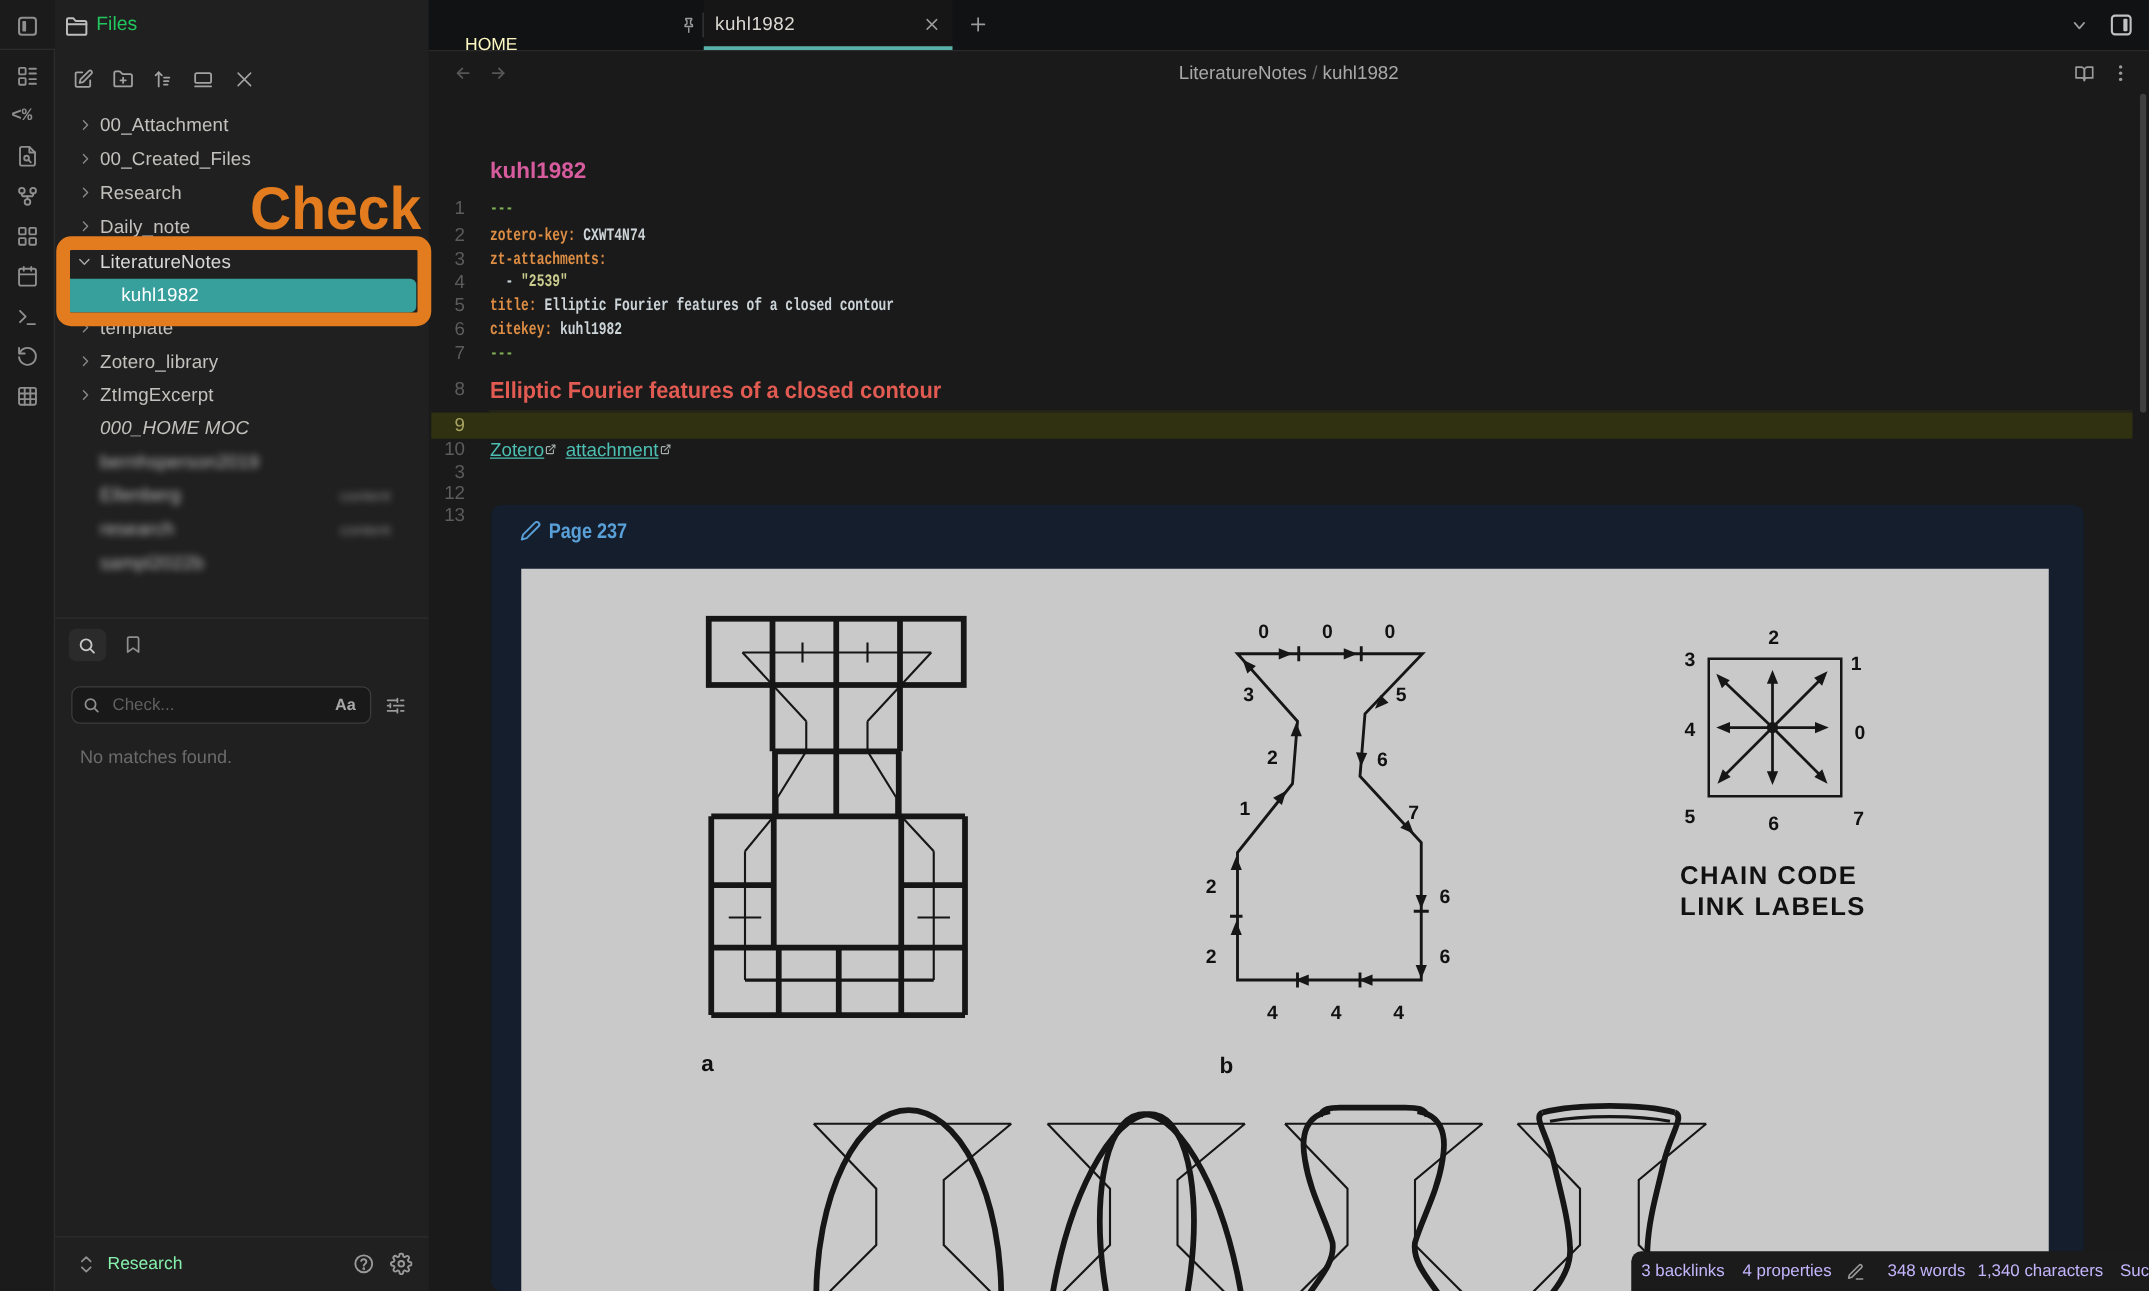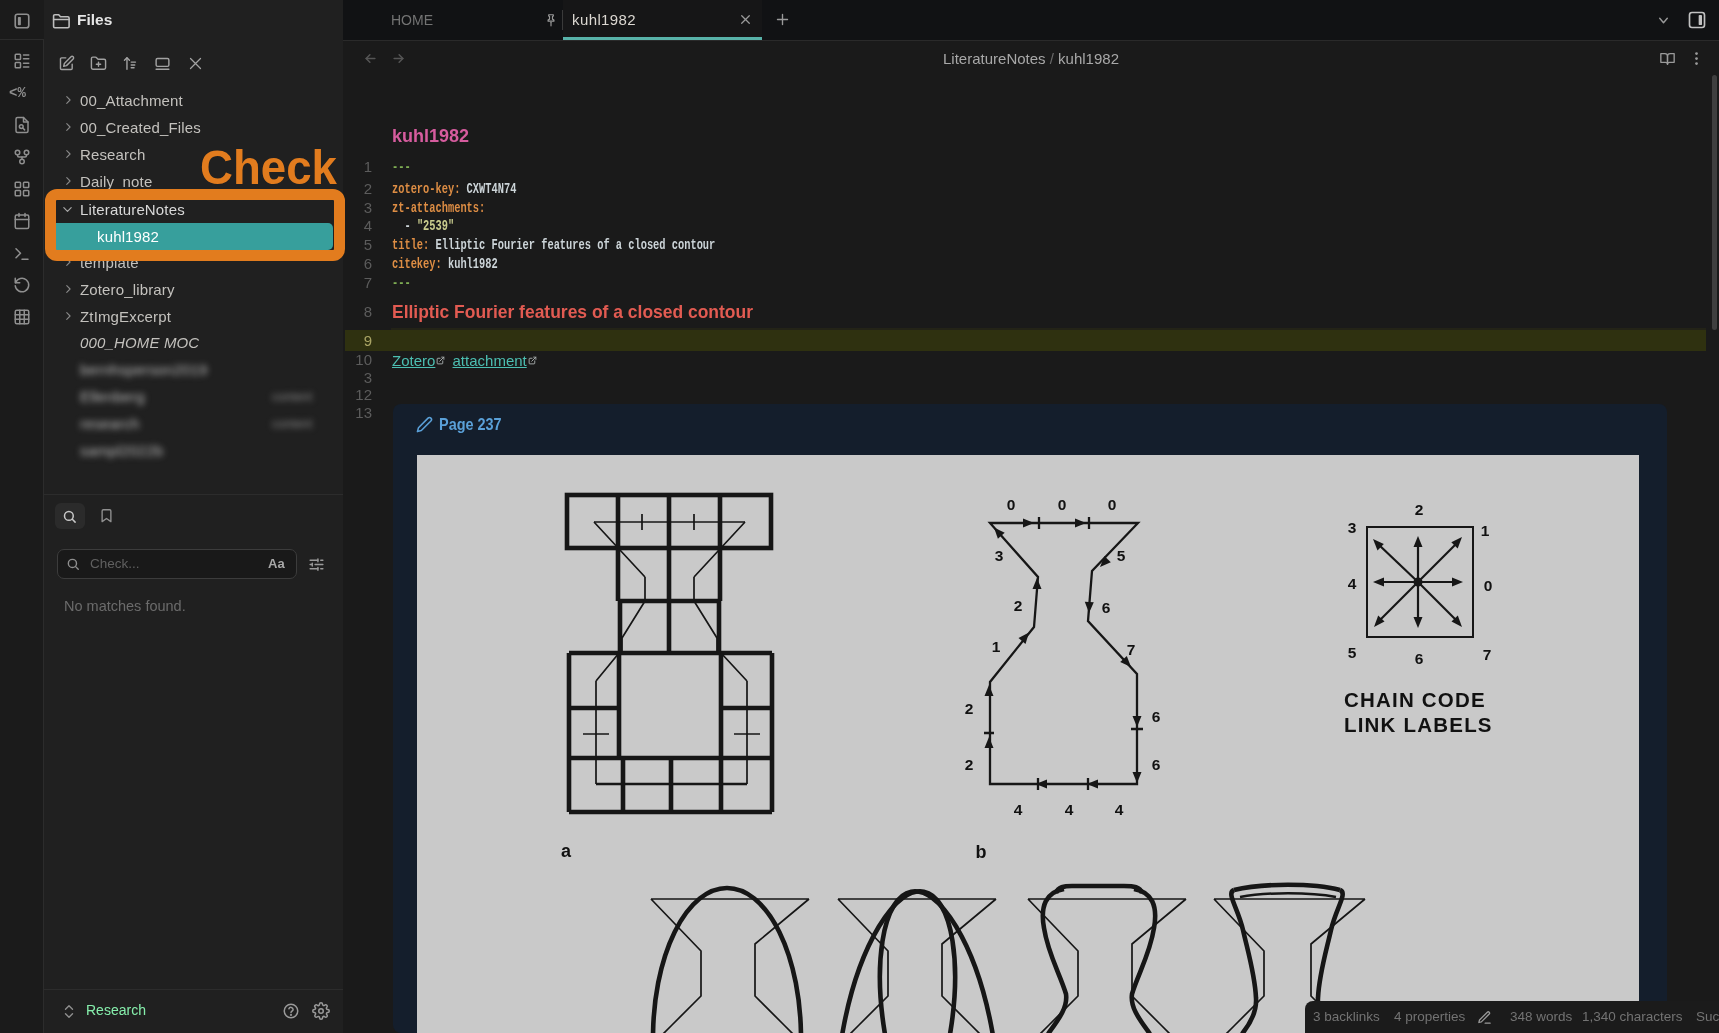--- a/index.html
+++ b/index.html
@@ -76,21 +76,21 @@
       </svg>
   </div>
 
   <div class="abs" style="left:44px;top:0;width:299px;height:1033px;background:#202020;"></div>
   <div id="sidebar-content">
 
     <svg class="abs" style="left:52px;top:13px;color:#bdbdbd;" width="19" height="16" viewBox="0 0 24 20" fill="none" stroke="currentColor" stroke-width="2" stroke-linecap="round" stroke-linejoin="round">
         <path d="M2 17V3.5A1.5 1.5 0 0 1 3.5 2h5l2.2 2.6H20a1.6 1.6 0 0 1 1.6 1.6V17a1.6 1.6 0 0 1-1.6 1.6H3.6A1.6 1.6 0 0 1 2 17z"></path>
         <path d="M2 8h19.6"></path>
       </svg>
-    <div class="abs" style="left:77px;top:11px;font-size:15.5px;font-weight:700;color:#e5e5e5;">Files</div>
+    <div class="abs" style="left:77px;top:11px;font-size:15.5px;font-weight:400;color:#22c55e;">Files</div>
 
     <svg class="abs ic" style="left:58px;top:55px;color:#a2a2a2;" width="17" height="17" viewBox="0 0 24 24" fill="none" stroke="currentColor" stroke-width="2" stroke-linecap="round" stroke-linejoin="round">
         <path d="M11 4H5a1.5 1.5 0 0 0-1.5 1.5V19A1.5 1.5 0 0 0 5 20.5h13.5A1.5 1.5 0 0 0 20 19v-6"></path>
         <path d="M18.4 2.6a2.1 2.1 0 0 1 3 3L12 15l-4 1 1-4z"></path>
       </svg>
     <svg class="abs ic" style="left:90px;top:55px;color:#a2a2a2;" width="17" height="17" viewBox="0 0 24 24" fill="none" stroke="currentColor" stroke-width="2" stroke-linecap="round" stroke-linejoin="round">
         <path d="M4 20h16a2 2 0 0 0 2-2V8a2 2 0 0 0-2-2h-7.9a2 2 0 0 1-1.7-.9L9.2 3.9A2 2 0 0 0 7.5 3H4a2 2 0 0 0-2 2v13a2 2 0 0 0 2 2z"></path>
         <path d="M12 10v6M9 13h6"></path>
       </svg>
     <svg class="abs ic" style="left:122px;top:55px;color:#a2a2a2;" width="17" height="17" viewBox="0 0 24 24" fill="none" stroke="currentColor" stroke-width="2" stroke-linecap="round" stroke-linejoin="round">
@@ -188,21 +188,21 @@
     <svg class="abs" style="left:312px;top:1002px;color:#9a9a9a;" width="18" height="18" viewBox="0 0 24 24" fill="none" stroke="currentColor" stroke-width="2" stroke-linecap="round" stroke-linejoin="round">
         <circle cx="12" cy="12" r="3"></circle>
         <path d="M19.4 15a1.65 1.65 0 0 0 .33 1.82l.06.06a2 2 0 1 1-2.83 2.83l-.06-.06a1.65 1.65 0 0 0-1.82-.33 1.65 1.65 0 0 0-1 1.51V21a2 2 0 1 1-4 0v-.09A1.65 1.65 0 0 0 9 19.4a1.65 1.65 0 0 0-1.82.33l-.06.06a2 2 0 1 1-2.83-2.83l.06-.06a1.65 1.65 0 0 0 .33-1.82 1.65 1.65 0 0 0-1.51-1H3a2 2 0 1 1 0-4h.09A1.65 1.65 0 0 0 4.6 9a1.65 1.65 0 0 0-.33-1.82l-.06-.06a2 2 0 1 1 2.83-2.83l.06.06a1.65 1.65 0 0 0 1.82.33H9a1.65 1.65 0 0 0 1-1.51V3a2 2 0 1 1 4 0v.09a1.65 1.65 0 0 0 1 1.51 1.65 1.65 0 0 0 1.82-.33l.06-.06a2 2 0 1 1 2.83 2.83l-.06.06a1.65 1.65 0 0 0-.33 1.82V9a1.65 1.65 0 0 0 1.51 1H21a2 2 0 1 1 0 4h-.09a1.65 1.65 0 0 0-1.51 1z"></path>
       </svg>
   </div>
 
   <div class="abs" style="left:343px;top:0;width:1376px;height:40px;background:#111214;"></div>
   <div class="abs" style="left:343px;top:40px;width:1376px;height:1px;background:#2a2a2a;"></div>
   <div id="tabbar">
     <div class="abs" style="left:563px;top:0;width:199px;height:40px;background:#161617;"></div>
-    <div class="abs" style="left:372px;top:12px;font-size:14px;color:#737373;margin-left:19px;">HOME</div>
+    <div class="abs" style="left:372px;top:27px;font-size:14px;color:#fef9c3;">HOME</div>
     <svg class="abs" style="left:544px;top:13px;color:#9a9a9a;" width="14" height="14" viewBox="0 0 24 24" fill="none" stroke="currentColor" stroke-width="2" stroke-linecap="round" stroke-linejoin="round">
         <path d="M12 16v6"></path>
         <path d="M8 3h8v2l-1.5 1v4.5L17 12v2H7v-2l2.5-1.5V6L8 5z"></path>
       </svg>
     <div class="abs" style="left:562px;top:10px;width:1px;height:20px;background:#3a3a3a;"></div>
     <div class="abs" style="left:572px;top:11px;font-size:15px;letter-spacing:0.4px;color:#dcd8d2;">kuhl1982</div>
     <svg class="abs" style="left:739px;top:13px;color:#9a9a9a;" width="13" height="13" viewBox="0 0 24 24" fill="none" stroke="currentColor" stroke-width="2.3" stroke-linecap="round">
         <path d="M5 5l14 14M19 5L5 19"></path>
       </svg>
     <svg class="abs" style="left:775px;top:12px;color:#9a9a9a;" width="15" height="15" viewBox="0 0 24 24" fill="none" stroke="currentColor" stroke-width="2.2" stroke-linecap="round">
@@ -426,21 +426,21 @@
         <text x="1344" y="732">LINK LABELS</text>
       </g>
     </svg>
 
     <div class="abs" style="left:1712px;top:75px;width:5px;height:255px;background:#3f3f3f;border-radius:3px;"></div>
   </div>
 
   <div class="abs" style="left:200px;top:140px;font-size:48px;font-weight:700;color:#e27c1e;transform:scaleX(0.95);transform-origin:left top;">Check</div>
   <div class="abs" style="left:45px;top:189px;width:300px;height:72px;border:11px solid #e27c1e;border-radius:12px;"></div>
 
-  <div id="statusbar" class="abs" style="left:1305px;top:1001px;width:414px;height:32px;background:#1b1b1b;border-top-left-radius:8px;color:#737373;font-size:13.5px;">
+  <div id="statusbar" class="abs" style="left:1305px;top:1001px;width:414px;height:32px;background:#1b1b1b;border-top-left-radius:8px;color:#c4b5fd;font-size:13.5px;">
     <span class="abs" style="left:8px;top:8px;">3 backlinks</span>
     <span class="abs" style="left:89px;top:8px;">4 properties</span>
     <svg class="abs" style="left:172px;top:9px;color:#9b9b9b;" width="15" height="15" viewBox="0 0 24 24" fill="none" stroke="currentColor" stroke-width="2" stroke-linecap="round" stroke-linejoin="round">
         <path d="M13 21h8"></path>
         <path d="M16.5 3.5a2.12 2.12 0 0 1 3 3L7 19l-4 1 1-4z"></path>
       </svg>
     <span class="abs" style="left:205px;top:8px;">348 words</span>
     <span class="abs" style="left:277px;top:8px;">1,340 characters</span>
     <span class="abs" style="left:391px;top:8px;">Suc</span>
   </div>

